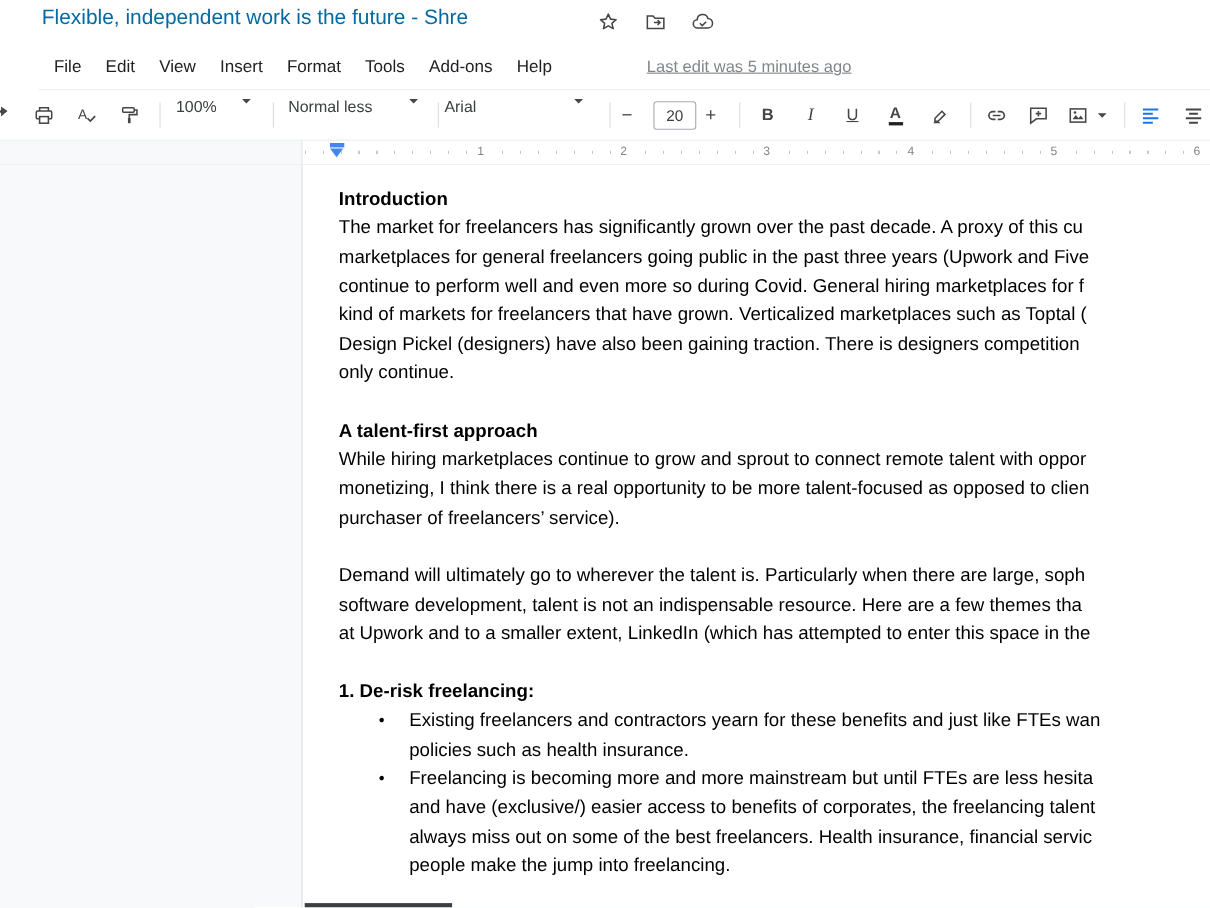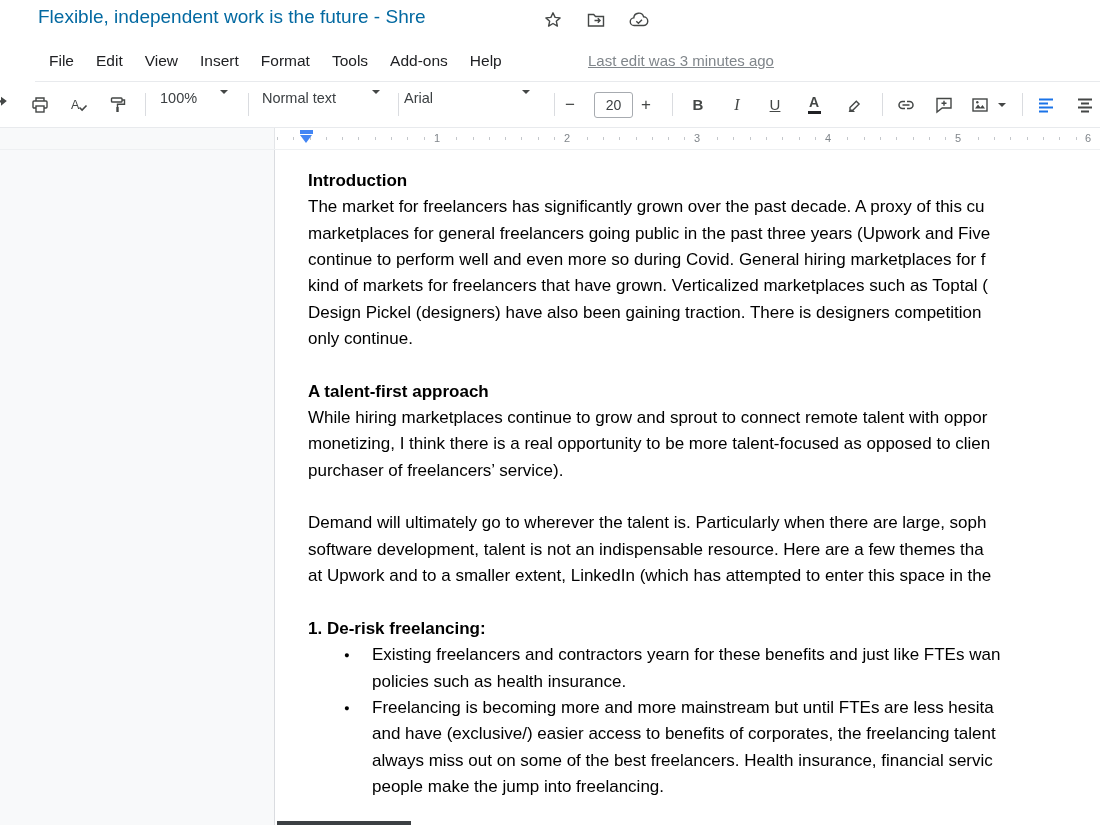--- a/index.html
+++ b/index.html
@@ -89,21 +89,21 @@
 
 <div class="menubar">
   <span class="menu-item">File</span>
   <span class="menu-item">Edit</span>
   <span class="menu-item">View</span>
   <span class="menu-item">Insert</span>
   <span class="menu-item">Format</span>
   <span class="menu-item">Tools</span>
   <span class="menu-item">Add-ons</span>
   <span class="menu-item">Help</span>
-  <a class="last-edit">Last edit was 3 minutes ago</a>
+  <a class="last-edit">Last edit was 5 minutes ago</a>
 </div>
 
 <div class="toolbar">
 
   <button class="tbtn" style="left:-14px">
     <svg width="20" height="20" viewBox="0 0 20 20">
         <path d="M11 5.2c-4.2 0-6.8 2.1-8.2 5.8 1.7-2.4 4.3-3.6 8.2-3.6v3.4L16.8 6 11 1.8z" fill="#444746"></path>
       </svg>
   </button>
   <button class="tbtn" style="left:26px">
@@ -130,21 +130,21 @@
   <div class="tsep" style="left:145px"></div>
 
   <button class="tdrop" style="left:152px;width:84px">
     <span>100%</span>
     <span class="caret"></span>
   </button>
 
   <div class="tsep" style="left:248px"></div>
 
   <button class="tdrop" style="left:254px;width:134px">
-    <span>Normal text</span>
+    <span>Normal less</span>
     <span class="caret"></span>
   </button>
 
   <div class="tsep" style="left:398px"></div>
 
   <button class="tdrop" style="left:396px;width:142px">
     <span>Arial</span>
     <span class="caret"></span>
   </button>
 

